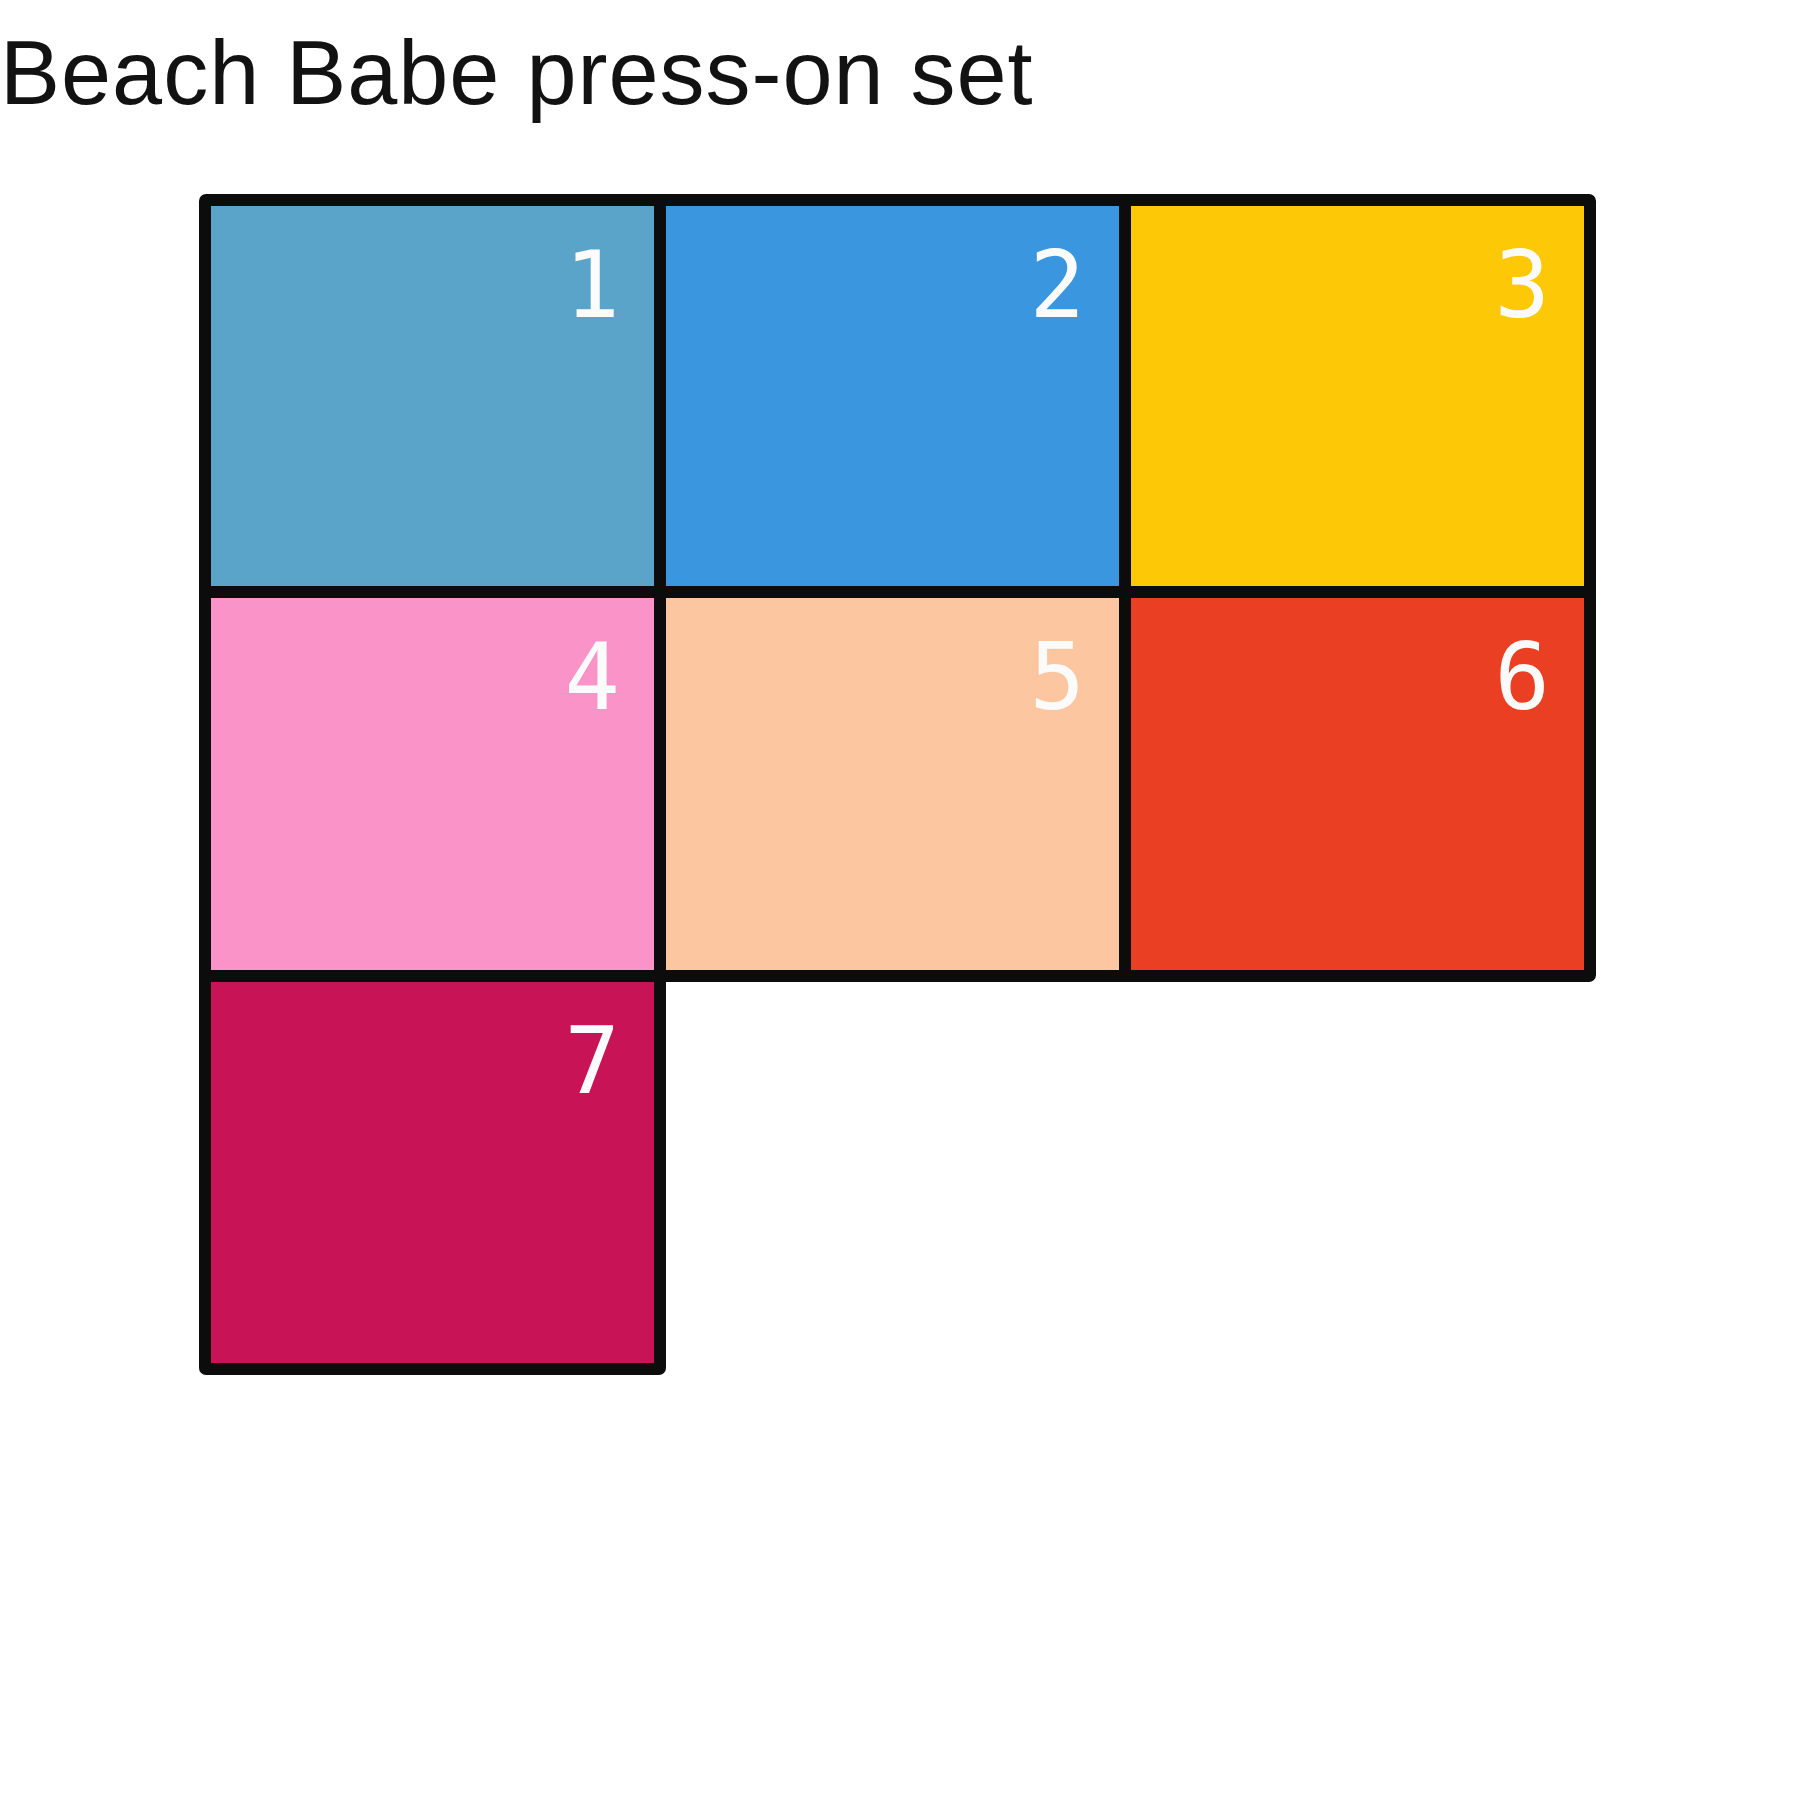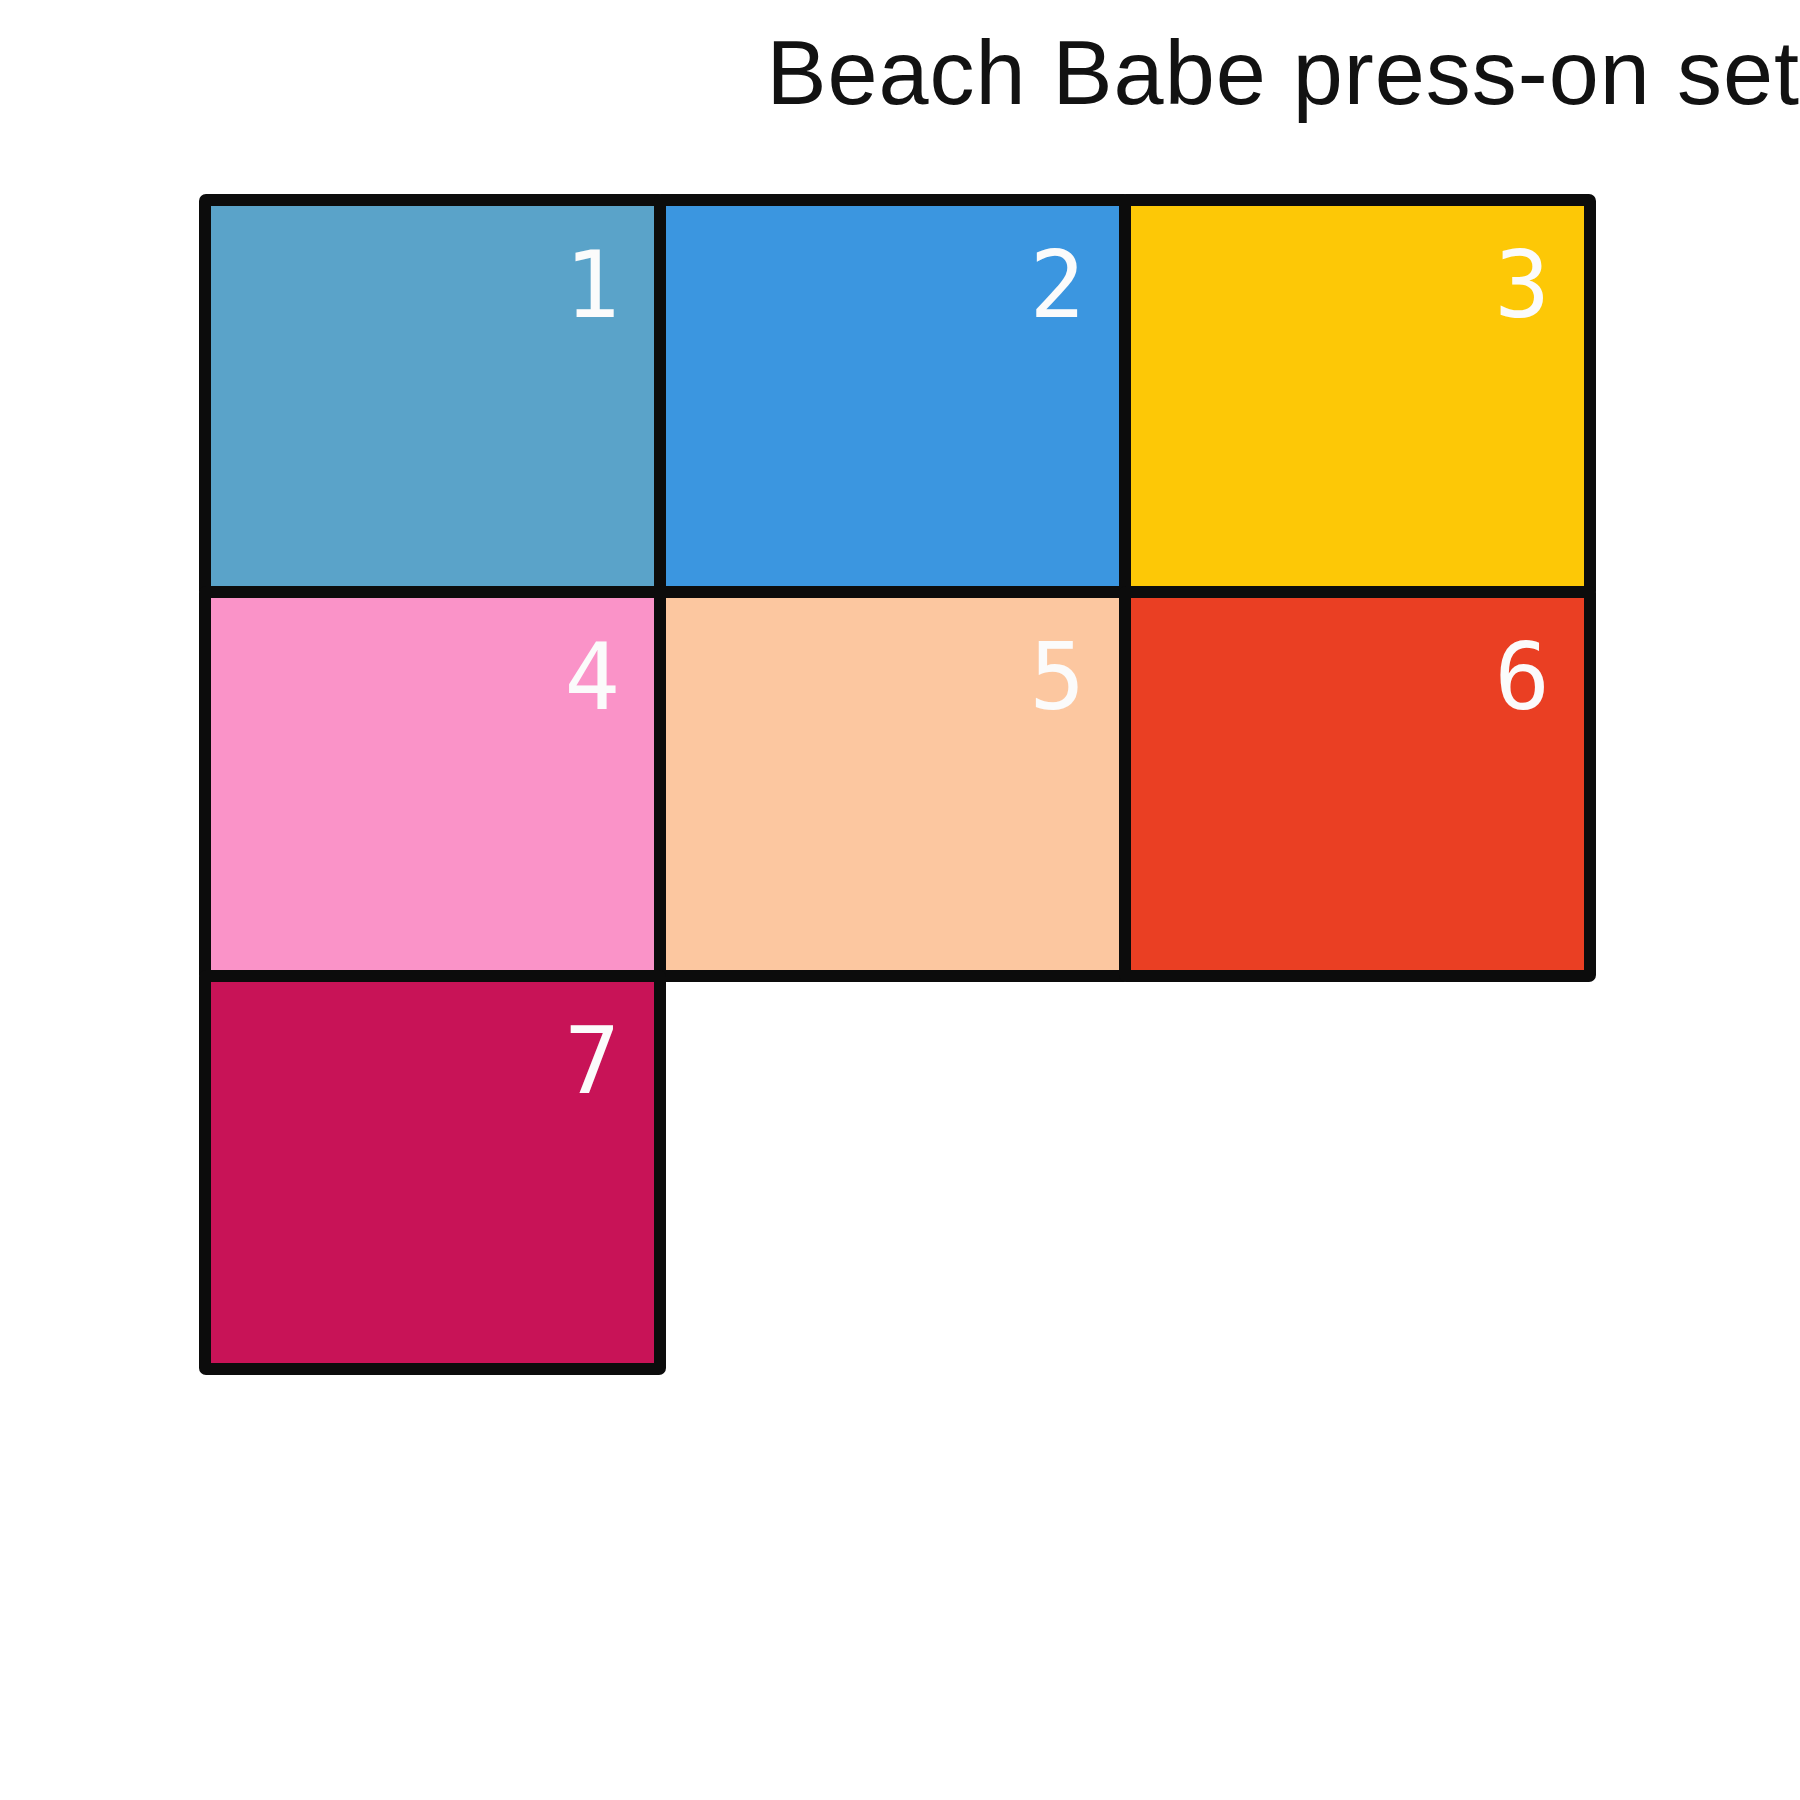--- a/index.html
+++ b/index.html
@@ -18,21 +18,21 @@
     width: 1800px;
     height: 1800px;
     background: var(--background, #ffffff);
   }
   .title {
     position: absolute;
     top: 28px;
     left: 0;
     width: 100%;
     margin: 0;
-    text-align: right;
+    text-align: left;
     font-family: "Liberation Sans", sans-serif;
     font-weight: 400;
     font-size: 90px;
     line-height: 1;
     color: var(--title-text, #121212);
     letter-spacing: 1px;
   }
   .cell {
     position: absolute;
     box-sizing: border-box;

